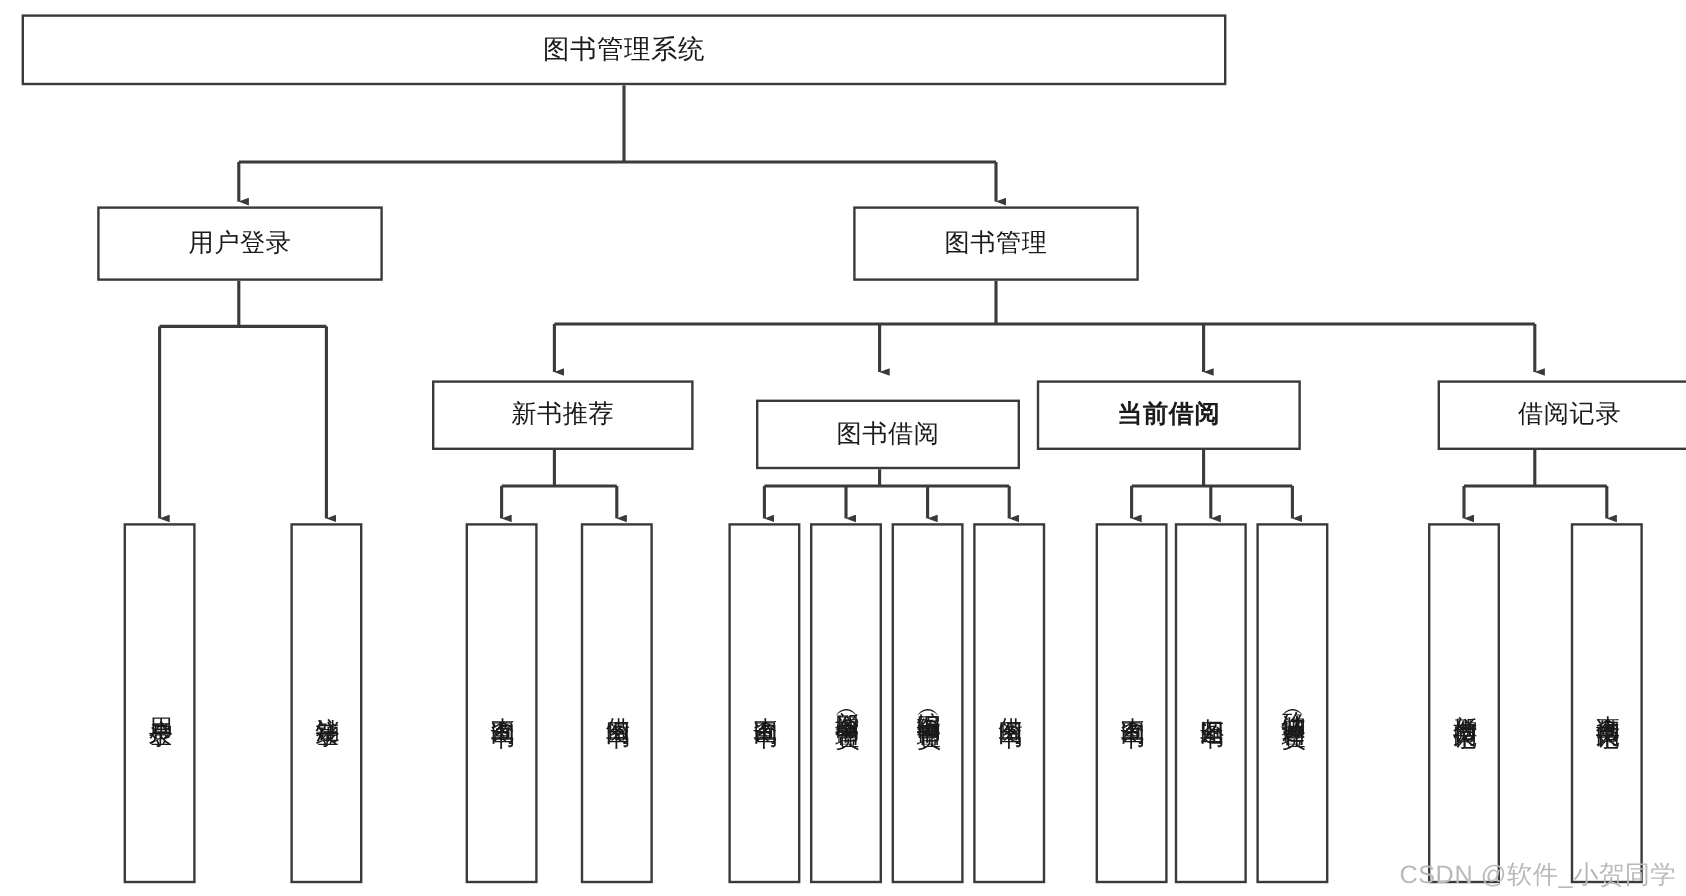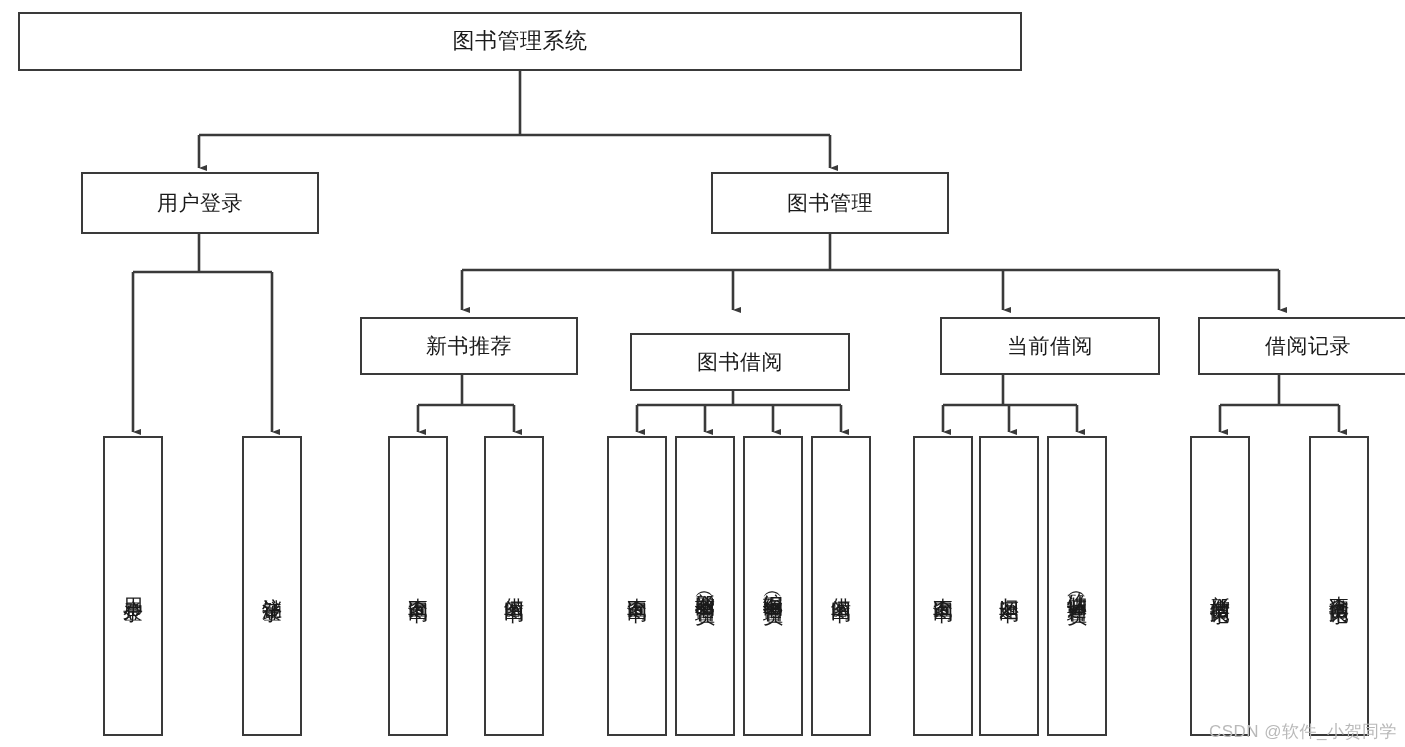--- a/index.html
+++ b/index.html
@@ -59,21 +59,21 @@
   .node-v .vlabel {
     writing-mode: vertical-rl;
     text-orientation: upright;
     display: block;
     text-align: center;
   }
   .watermark {
     position: absolute;
     right: 8px;
     bottom: 4px;
-    font-size: 17px;
+    font-size: 21px;
     color: #b9b9b9;
     letter-spacing: 0.5px;
     white-space: nowrap;
     z-index: 5;
   }
 </style>
 </head>
 <body>
 
 <div id="diagram-root">
@@ -144,21 +144,21 @@
   </div>
 
   <div class="node node-h" style="left:360px; top:317px; width:218px; height:58px;text-align:right;">
     <span>新书推荐</span>
   </div>
 
   <div class="node node-h" style="left:630px; top:333px; width:220px; height:58px;">
     <span>图书借阅</span>
   </div>
 
-  <div class="node node-h" style="left:940px; top:317px; width:220px; height:58px;">
+  <div class="node node-h" style="left:864px; top:317px; width:220px; height:58px;font-weight:bold;">
     <span>当前借阅</span>
   </div>
 
   <div class="node node-h" style="left:1170px; top:317px; width:220px; height:58px;margin-left:28px;">
     <span>借阅记录</span>
   </div>
 
   <div class="node node-v" style="left:103px; top:436px; width:60px; height:300px;">
     <span class="vlabel">用户登录</span>
   </div>

